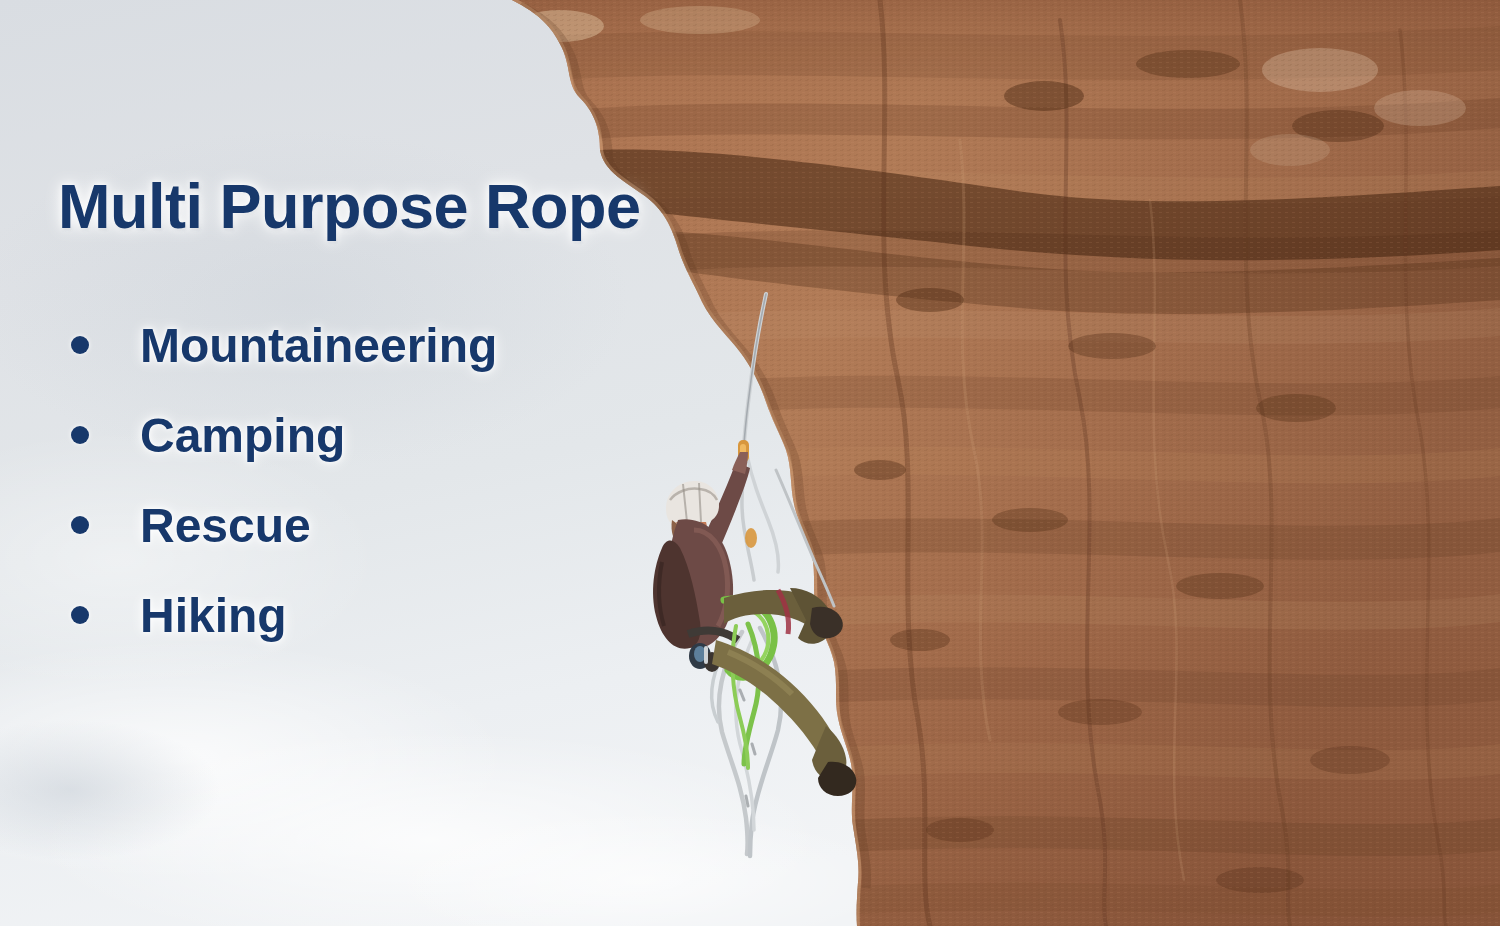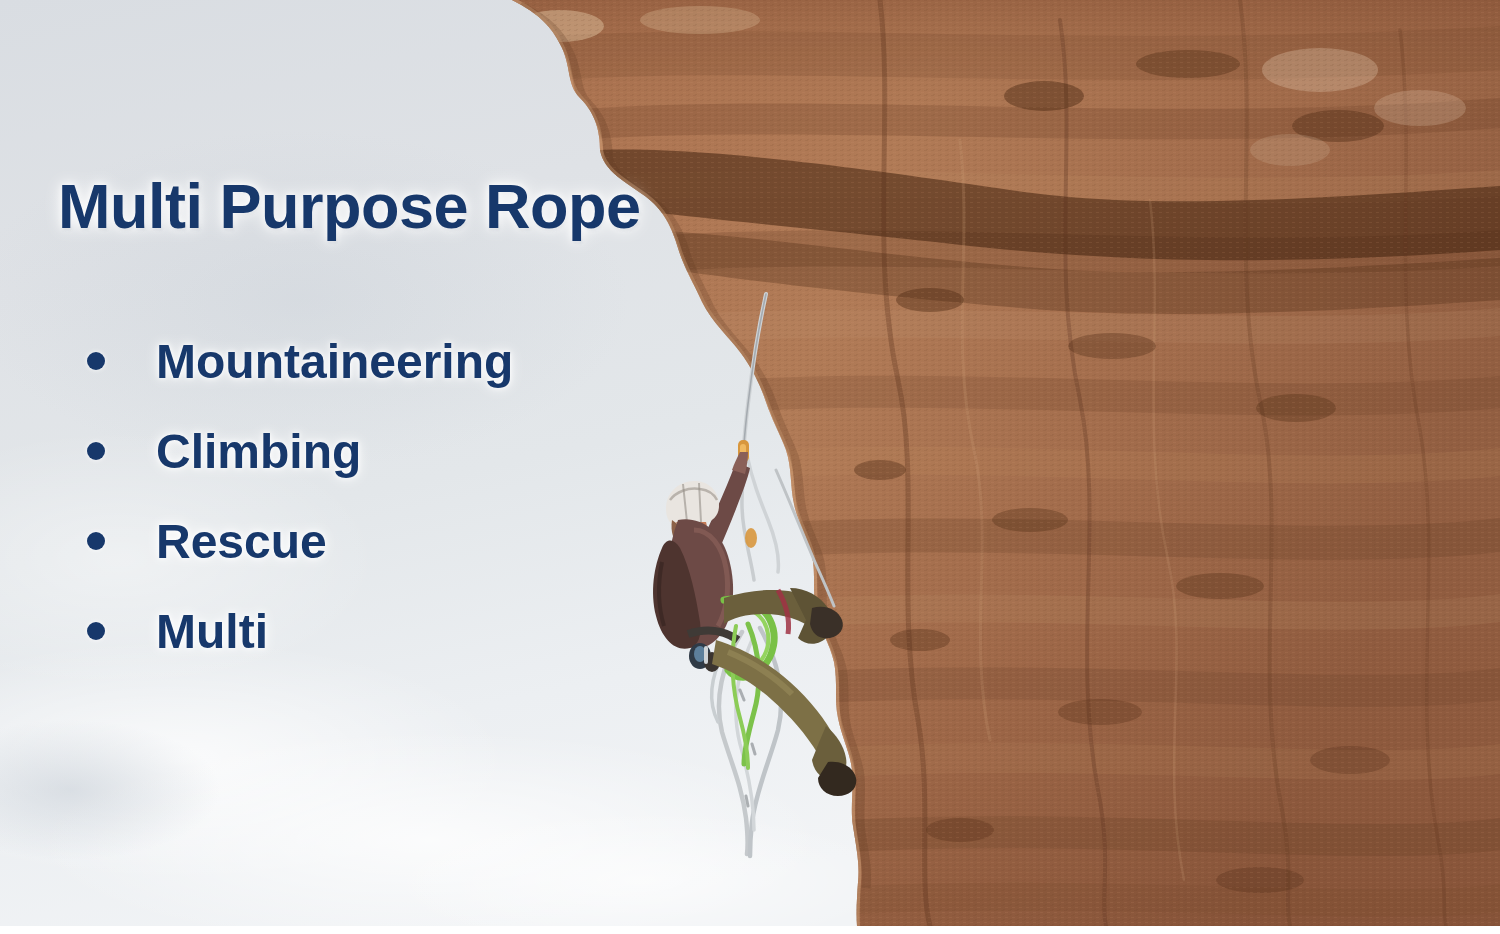--- a/index.html
+++ b/index.html
@@ -58,21 +58,21 @@
        0 0 6px rgba(255,255,255,0.95),
        0 0 14px rgba(255,255,255,0.85),
        0 0 22px rgba(255,255,255,0.6),
        1px 2px 3px rgba(120,130,145,0.35);
   }
 
   #bullet-list {
     position: absolute;
     left: 60px;
     top: 300px;
-    margin: 16px;
+    margin: 0;
     padding: 0;
     list-style: none;
   }
   .bullet-row {
     display: flex;
     align-items: center;
     height: 90px;
   }
   .bullet-dot {
     width: 18px;
@@ -349,30 +349,30 @@
 
     <ul id="bullet-list">
 
       <li class="bullet-row">
         <span class="bullet-dot"></span>
         <span class="bullet-label">Mountaineering</span>
       </li>
 
       <li class="bullet-row">
         <span class="bullet-dot"></span>
-        <span class="bullet-label">Climbing</span>
+        <span class="bullet-label">Camping</span>
       </li>
 
       <li class="bullet-row">
         <span class="bullet-dot"></span>
         <span class="bullet-label">Rescue</span>
       </li>
 
 
       <li class="bullet-row">
         <span class="bullet-dot"></span>
-        <span class="bullet-label">Multi</span>
+        <span class="bullet-label">Hiking</span>
       </li>
 
     </ul>
   </div>
 
 </div>
 
 </body></html>

